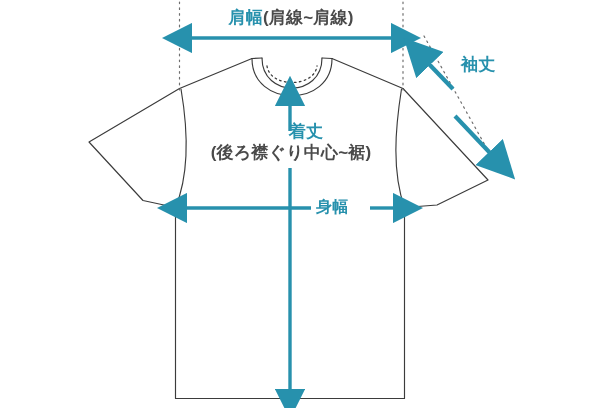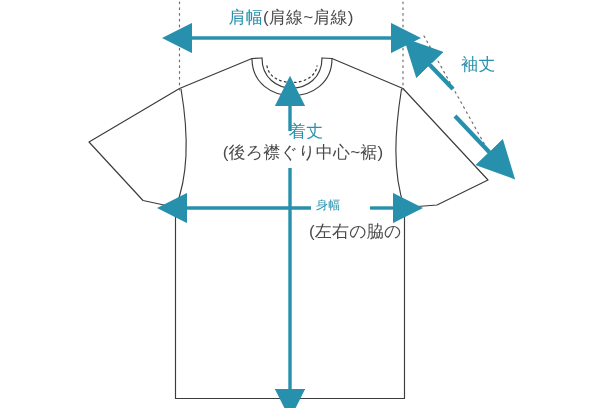--- a/index.html
+++ b/index.html
@@ -11,39 +11,40 @@
     width: 600px;
     height: 408px;
     font-family: "Liberation Sans", "DejaVu Sans", sans-serif;
     overflow: hidden;
   }
   #diagram-root {
     position: relative;
     width: 600px;
     height: 298px;
     background: #ffffff;
+    font-weight: bold;
   }
   svg.figure {
     position: absolute;
     top: 0;
     left: 0;
     width: 600px;
     height: 408px;
     display: block;
   }
   .lbl {
     position: absolute;
     white-space: nowrap;
     line-height: 1.18;
     letter-spacing: 0.2px;
   }
   .lbl-accent { color: #2791ad; }
   .lbl-dark   { color: #4a4a4a; }
   .t17 { font-size: 17px; }
-  .t16 { font-size: 12px; }
+  .t16 { font-size: 16px; }
   .center-x { transform: translateX(-50%); }
 </style>
 </head>
 <body>
 
 <div id="diagram-root">
 
   <svg class="figure" viewBox="0 0 600 408" xmlns="http://www.w3.org/2000/svg">
     <defs>
       <marker id="ah-right" markerWidth="9" markerHeight="9" refX="1" refY="4.5" orient="auto" markerUnits="strokeWidth">
@@ -113,23 +114,22 @@
       <line x1="455" y1="116" x2="492" y2="155" stroke="#2791ad" stroke-width="4.2" marker-end="url(#ah-right)"></line>
     </g>
   </svg>
 
   <div class="lbl center-x t17" style="left:291px; top:8px;">
     <span class="lbl-accent">肩幅</span><span class="lbl-dark">(肩線~肩線)</span>
   </div>
 
   <div class="lbl center-x t17 lbl-accent" style="left:306px; top:122px;">着丈</div>
 
-  <div class="lbl center-x t17 lbl-dark" style="left:291px; top:143px;margin-left:12px;">(後ろ襟ぐり中心~裾)</div>
+  <div class="lbl center-x t17 lbl-dark" style="left:291px; top:143px;">(後ろ襟ぐり中心~裾)</div>
 
   <div class="lbl t17 lbl-accent" style="left:461px; top:55px;">袖丈</div>
 
 
   <div class="lbl t16 lbl-accent" style="left:316px; top:198px;">身幅</div>
 
-  <div class="lbl t17 lbl-dark" style="left:309px; top:222px;">(左右の脇の</div>
 
 
 </div>
 
 </body></html>

